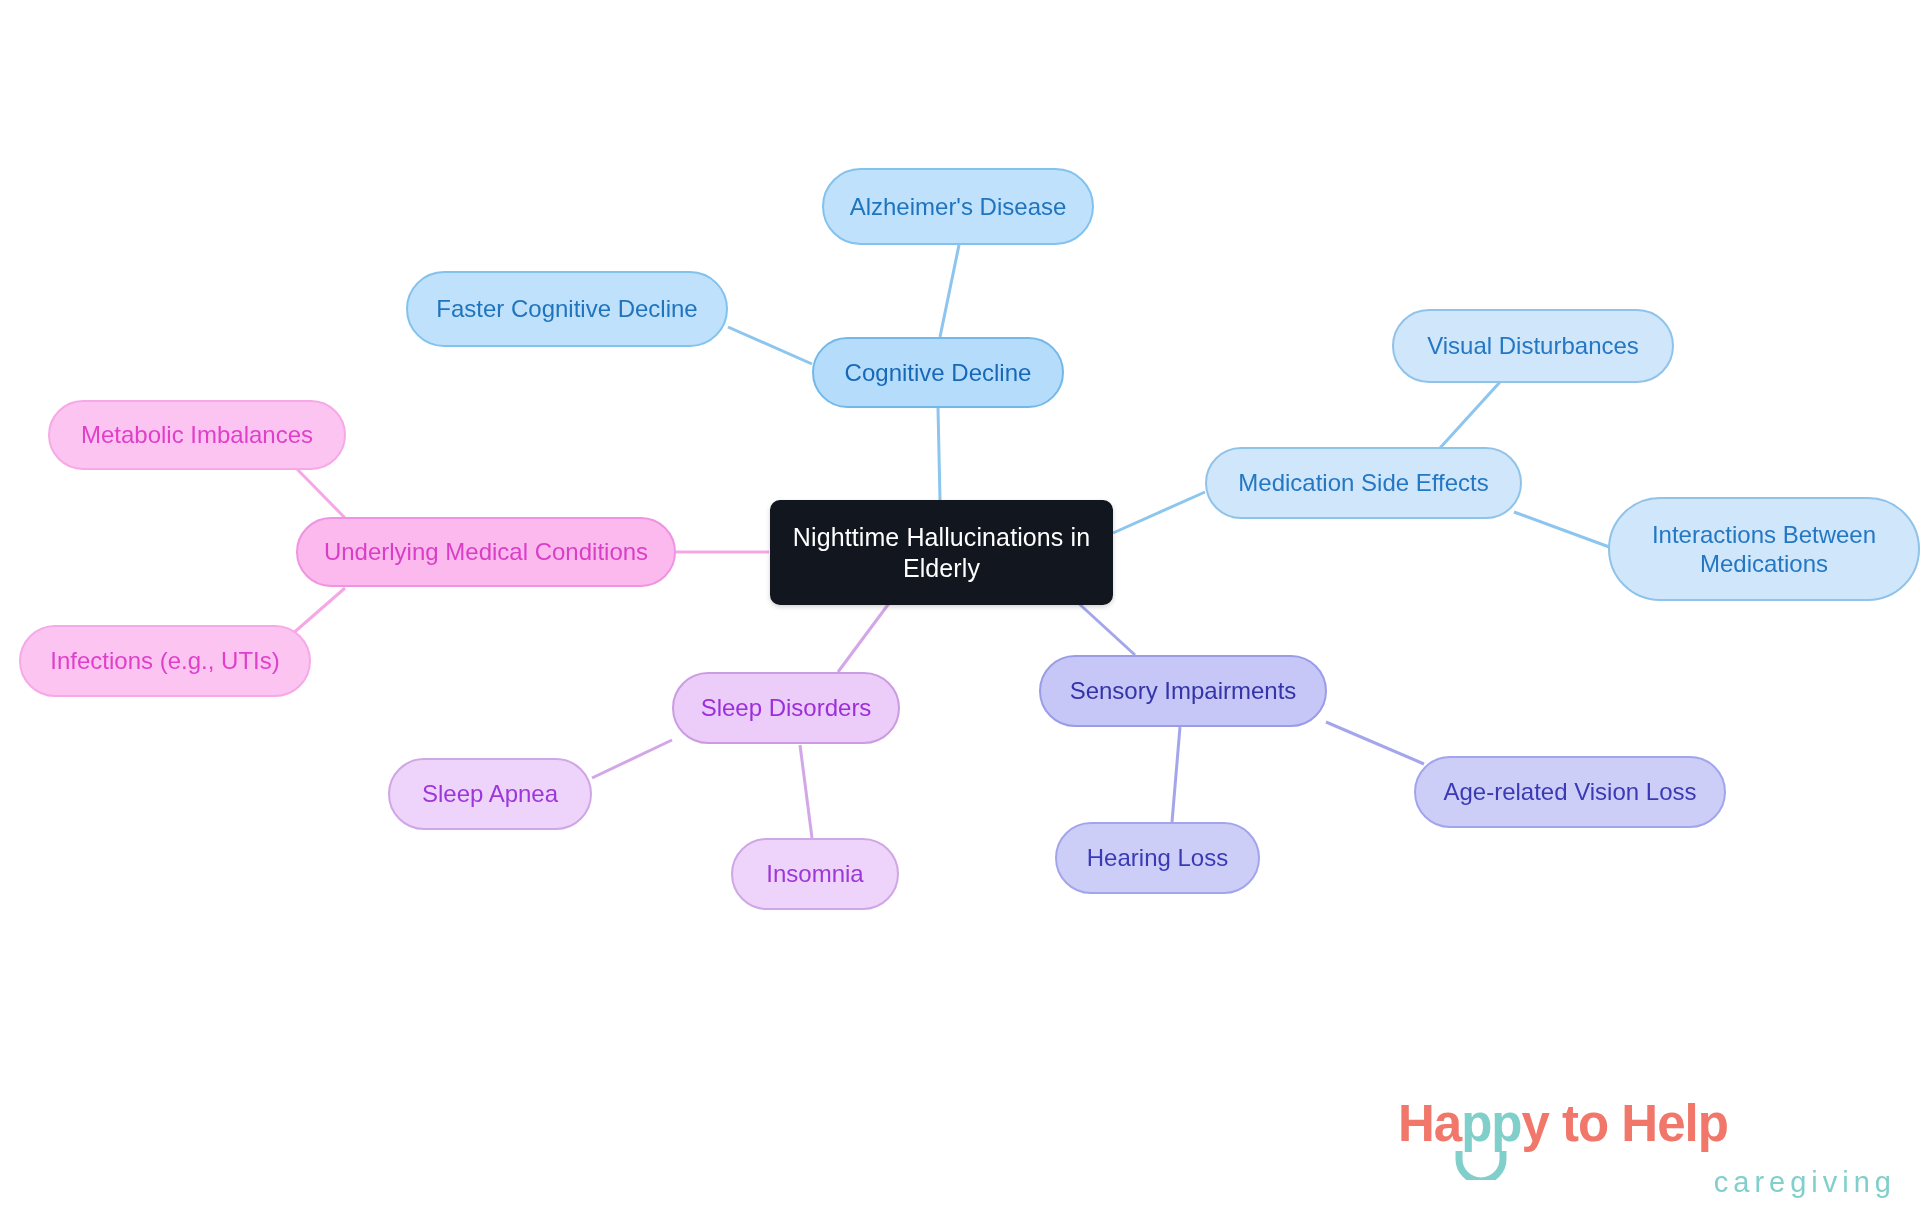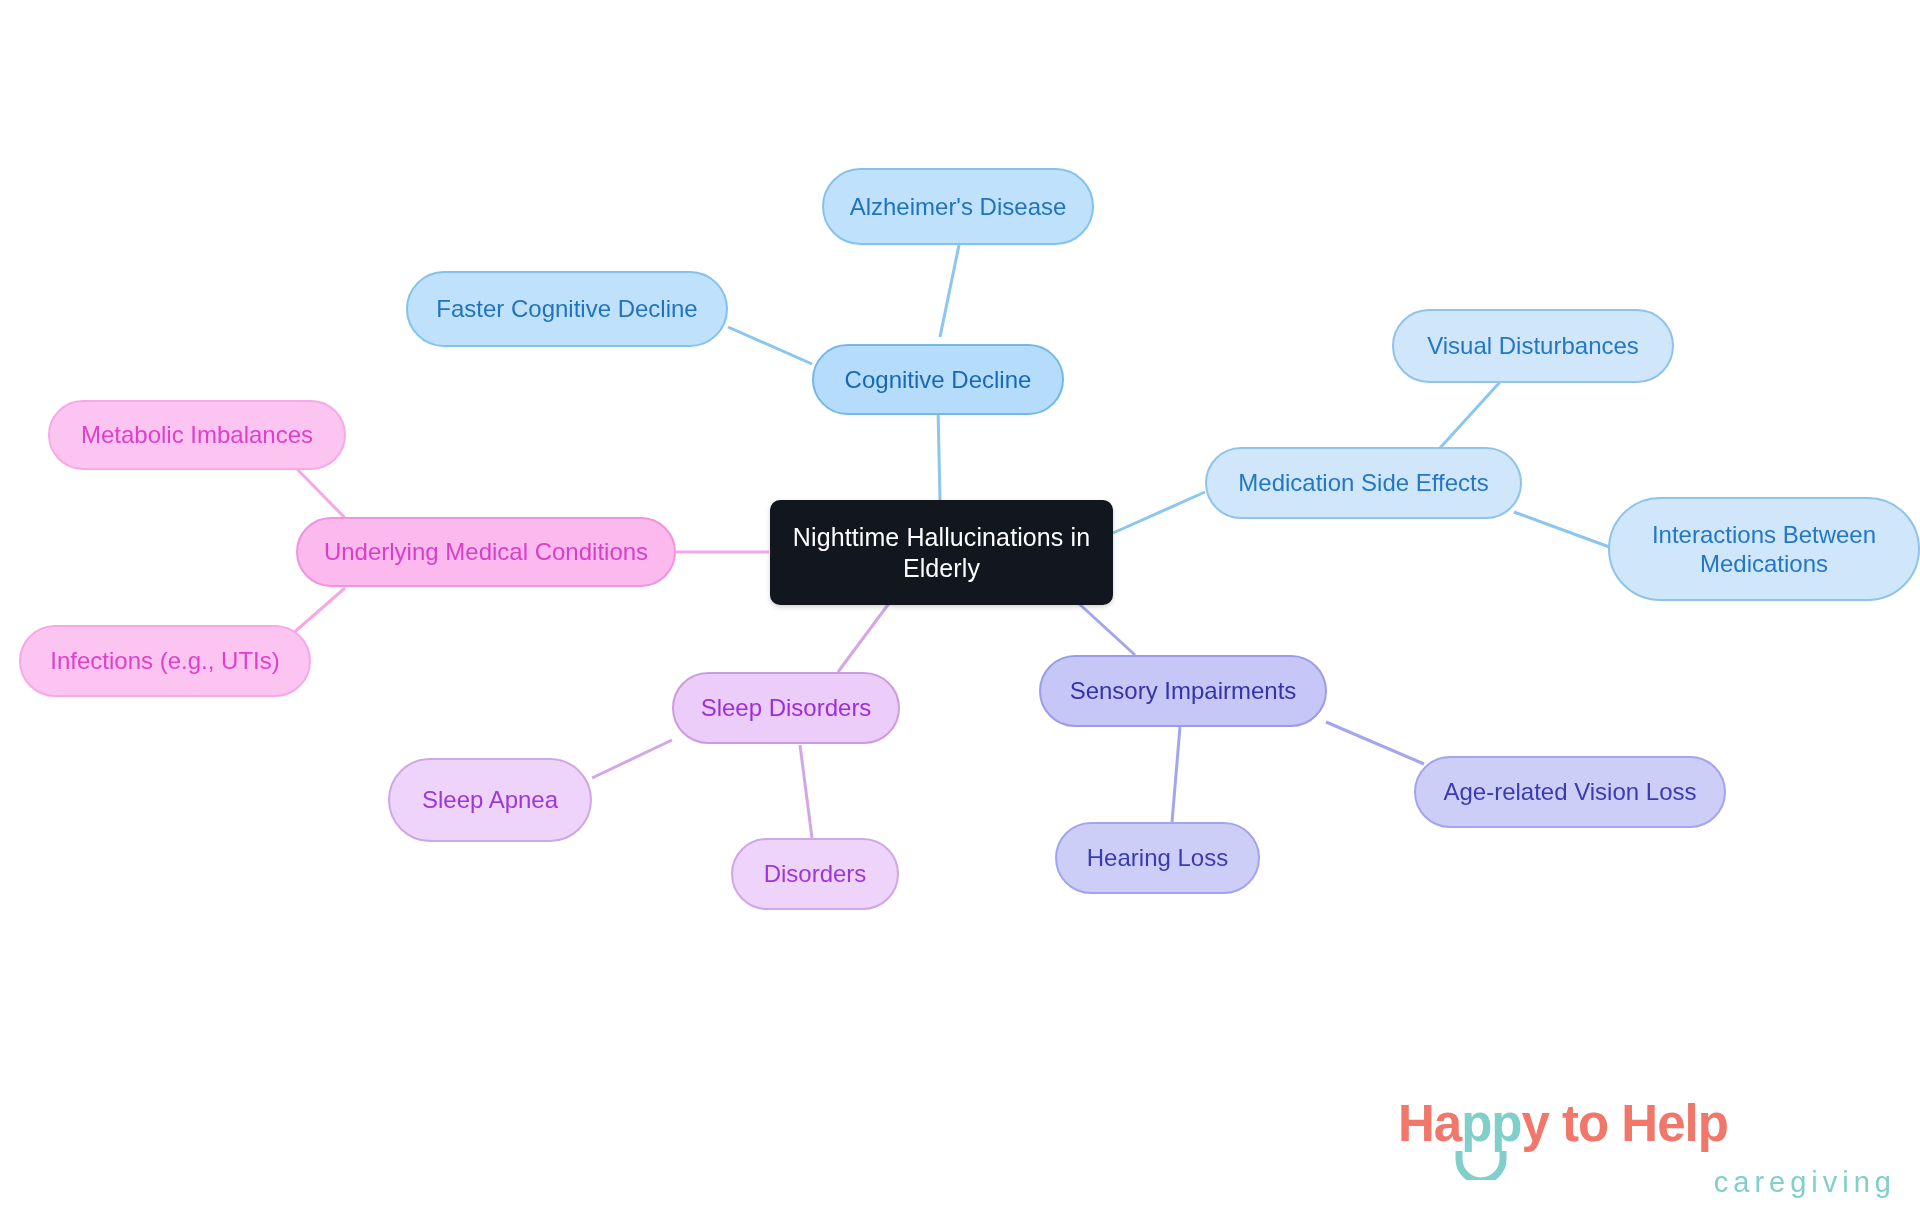--- a/index.html
+++ b/index.html
@@ -57,21 +57,20 @@
     letter-spacing: 0.1px;
     box-shadow: 0 2px 5px rgba(0,0,0,0.18);
   }
 
   
   .node.blue-branch {
     background: #b5ddfb;
     border-color: #72b8ea;
     color: #1769b8;
     font-size: 24px;
-    margin-top: 7px;
   }
   .node.blue-leaf {
     background: #bfe1fb;
     border-color: #82c2ee;
     color: #1f74bd;
     font-size: 24px;
   }
   .node.blue-leaf-soft {
     background: #cfe6fb;
     border-color: #8fc3ea;
@@ -213,23 +212,23 @@
 Medications</div>
 
   <div class="node pink-branch" style="left:296px; top:517px; width:380px; height:70px;">Underlying Medical Conditions</div>
 
   <div class="node pink-leaf" style="left:48px; top:400px; width:298px; height:70px;">Metabolic Imbalances</div>
 
   <div class="node pink-leaf" style="left:19px; top:625px; width:292px; height:72px;">Infections (e.g., UTIs)</div>
 
   <div class="node violet-branch" style="left:672px; top:672px; width:228px; height:72px;">Sleep Disorders</div>
 
-  <div class="node violet-leaf" style="left:388px; top:758px; width:204px; height:84px;">Sleep Apnea</div>
-
-  <div class="node violet-leaf" style="left:731px; top:838px; width:168px; height:72px;">Disorders</div>
+  <div class="node violet-leaf" style="left:388px; top:758px; width:204px; height:72px;">Sleep Apnea</div>
+
+  <div class="node violet-leaf" style="left:731px; top:838px; width:168px; height:72px;">Insomnia</div>
 
   <div class="node indigo-branch" style="left:1039px; top:655px; width:288px; height:72px;">Sensory Impairments</div>
 
   <div class="node indigo-leaf" style="left:1055px; top:822px; width:205px; height:72px;">Hearing Loss</div>
 
   <div class="node indigo-leaf" style="left:1414px; top:756px; width:312px; height:72px;">Age-related Vision Loss</div>
 
   <div id="brand-logo">
     <div id="brand-wordmark"><span>Ha</span><span class="teal-pp">pp</span><span>y to Help</span></div>
 

